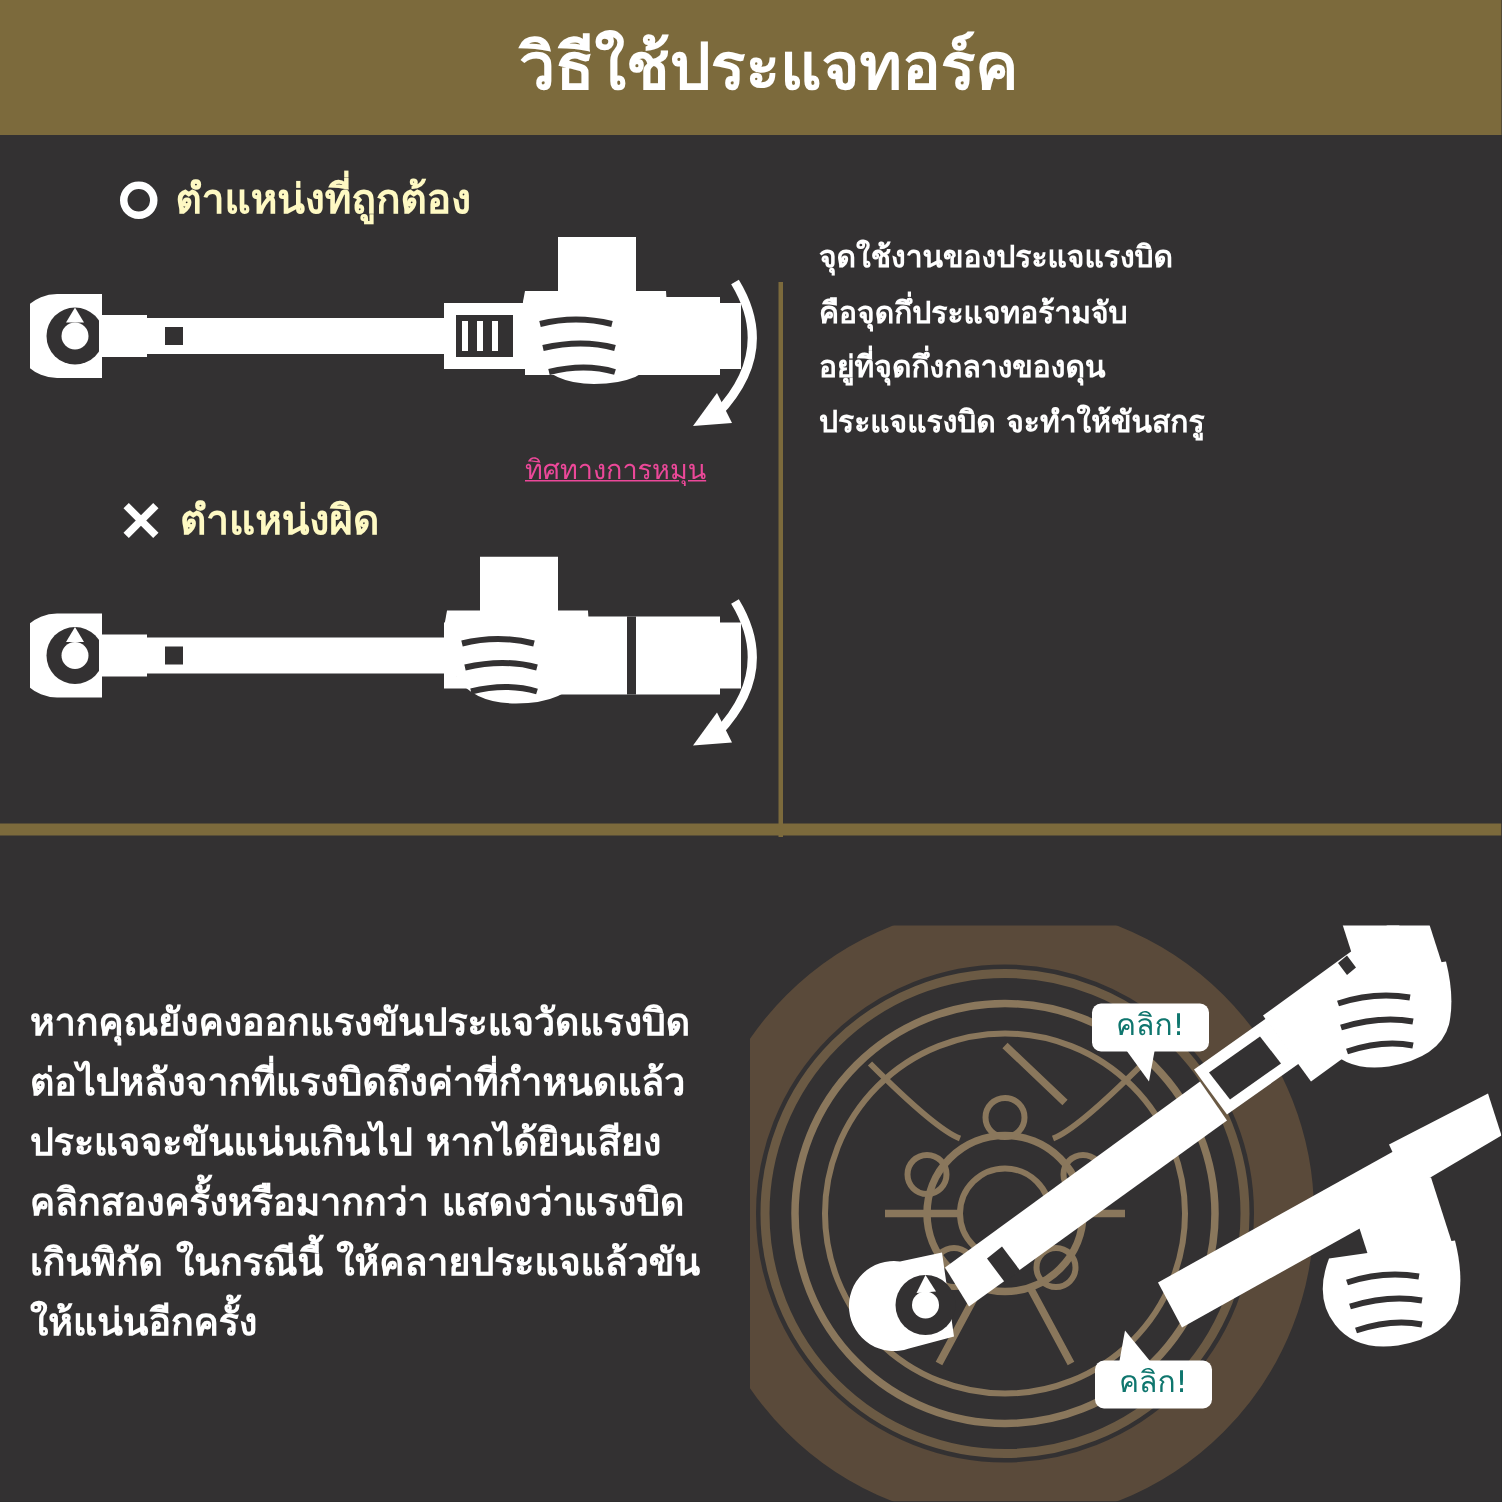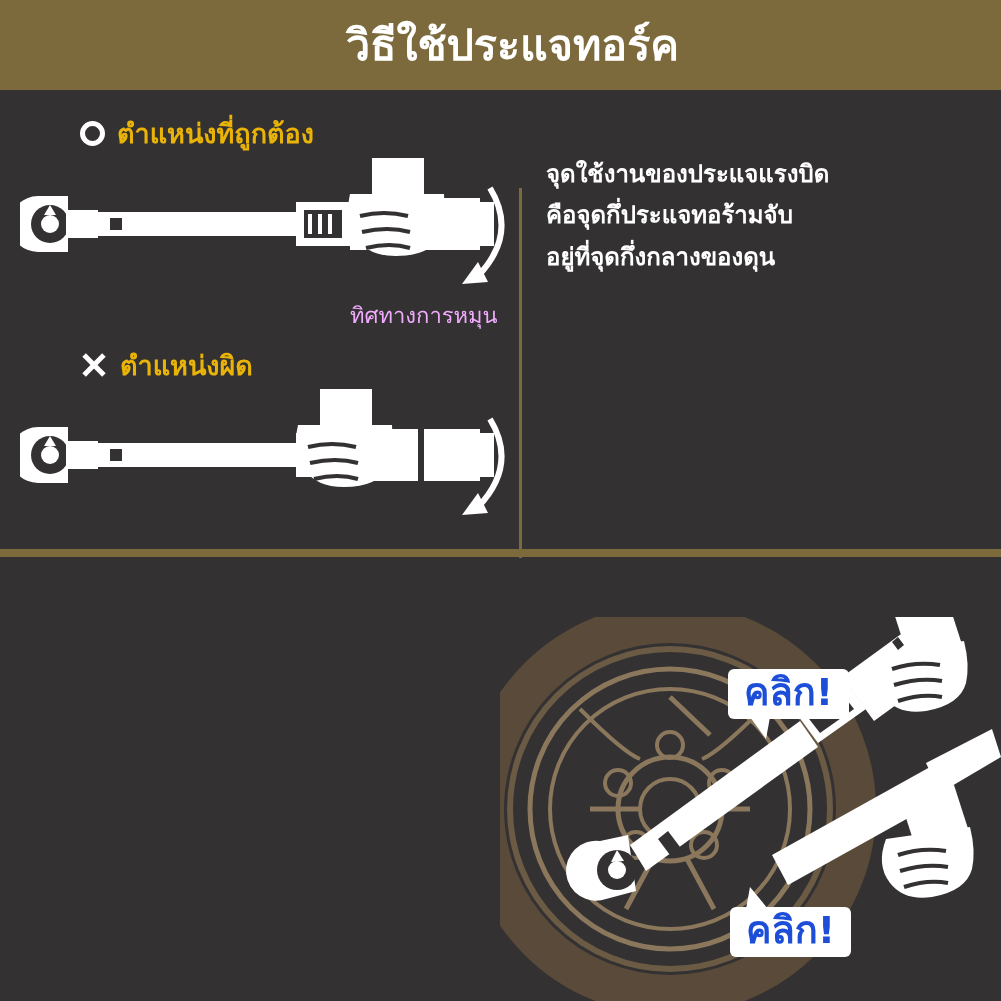--- a/index.html
+++ b/index.html
@@ -64,21 +64,21 @@
     top: 98px;
     left: 519px;
     width: 3px;
     height: 370px;
     background: #7c6a3c;
   }
 
   
   .ill-block { position: absolute; }
   .ill-correct { left: 0; top: 30px; width: 520px; height: 220px; }
-  .ill-wrong   { left: 0; top: 261px; width: 520px; height: 220px; }
+  .ill-wrong   { left: 0; top: 243px; width: 520px; height: 220px; }
 
   .label-row {
     position: absolute;
     display: flex;
     align-items: center;
     gap: 12px;
     left: 80px;
     top: 0;
   }
   .marker-circle {
@@ -101,45 +101,46 @@
     width: 5px;
     height: 28px;
     background: #ffffff;
     transform-origin: center;
   }
   .marker-cross::before { transform: translateX(-50%) rotate(45deg); }
   .marker-cross::after  { transform: translateX(-50%) rotate(-45deg); }
   .marker-label {
     font-size: 27px;
     font-weight: bold;
-    color: #eab308;
+    color: #fef9c3;
     white-space: nowrap;
     line-height: 1;
   }
 
   .wrench-svg { position: absolute; left: 20px; top: 38px; }
   .rot-label {
     position: absolute;
     left: 350px;
     top: 178px;
-    font-size: 22px;
-    color: #f0abfc;
-    white-space: nowrap;
+    font-size: 18px;
+    color: #ec4899;
+    white-space: nowrap;
+    text-decoration: underline;
   }
 
   
   .top-text {
     position: absolute;
     left: 546px;
     top: 70px;
     width: 430px;
   }
   .top-text p {
     margin: 0 0 13px 0;
-    font-size: 24px;
+    font-size: 20px;
     font-weight: bold;
     line-height: 1.18;
     color: #ffffff;
     white-space: nowrap;
   }
 
   
   .bottom-section {
     position: absolute;
     left: 0; top: 557px;
@@ -165,23 +166,23 @@
     position: absolute;
     left: 500px;
     top: 60px;
     width: 501px;
     height: 384px;
   }
 
   .bubble {
     position: absolute;
     background: #ffffff;
-    color: #1d4ed8;
-    font-size: 38px;
-    font-weight: bold;
+    color: #0f766e;
+    font-size: 20px;
+    font-weight: normal;
     border-radius: 6px;
     padding: 4px 16px 8px 16px;
     line-height: 1;
     white-space: nowrap;
   }
   .bubble.b1 { left: 228px; top: 52px; }
   .bubble.b1::after {
     content: "";
     position: absolute;
     left: 22px;
@@ -288,27 +289,36 @@
         <path d="M294,90 q24,-6 44,0" stroke="#333132" stroke-width="4" fill="none"></path>
         <path d="M470,30 q28,46 -12,88" stroke="#ffffff" stroke-width="6" fill="none"></path>
         <path d="M458,104 l-16,22 l26,-2 z" fill="#ffffff"></path>
       </svg>
     </div>
 
     <div class="top-text">
       <p>จุดใช้งานของประแจแรงบิด</p>
       <p>คือจุดกึ่ประแจทอร้ามจับ</p>
       <p>อยู่ที่จุดกึ่งกลางของดุน</p>
+      <p>ประแจแรงบิด จะทำให้ขันสกรู</p>
     </div>
   </div>
 
   <div class="divider mid"></div>
 
   <div class="bottom-section">
 
+    <div class="bottom-text">
+      <p>หากคุณยังคงออกแรงขันประแจวัดแรงบิด</p>
+      <p>ต่อไปหลังจากที่แรงบิดถึงค่าที่กำหนดแล้ว</p>
+      <p>ประแจจะขันแน่นเกินไป หากได้ยินเสียง</p>
+      <p>คลิกสองครั้งหรือมากกว่า แสดงว่าแรงบิด</p>
+      <p>เกินพิกัด ในกรณีนี้ ให้คลายประแจแล้วขัน</p>
+      <p>ให้แน่นอีกครั้ง</p>
+    </div>
 
     <div class="wheel-art">
       <svg width="501" height="384" viewBox="0 0 501 384">
 
         <circle cx="170" cy="192" r="186" fill="none" stroke="#5a4a3a" stroke-width="40"></circle>
         <circle cx="170" cy="192" r="160" fill="none" stroke="#6b5a44" stroke-width="6"></circle>
 
         <circle cx="170" cy="192" r="140" fill="none" stroke="#8a775c" stroke-width="5"></circle>
         <circle cx="170" cy="192" r="120" fill="none" stroke="#8a775c" stroke-width="4"></circle>
         <circle cx="170" cy="192" r="52" fill="none" stroke="#8a775c" stroke-width="5"></circle>

